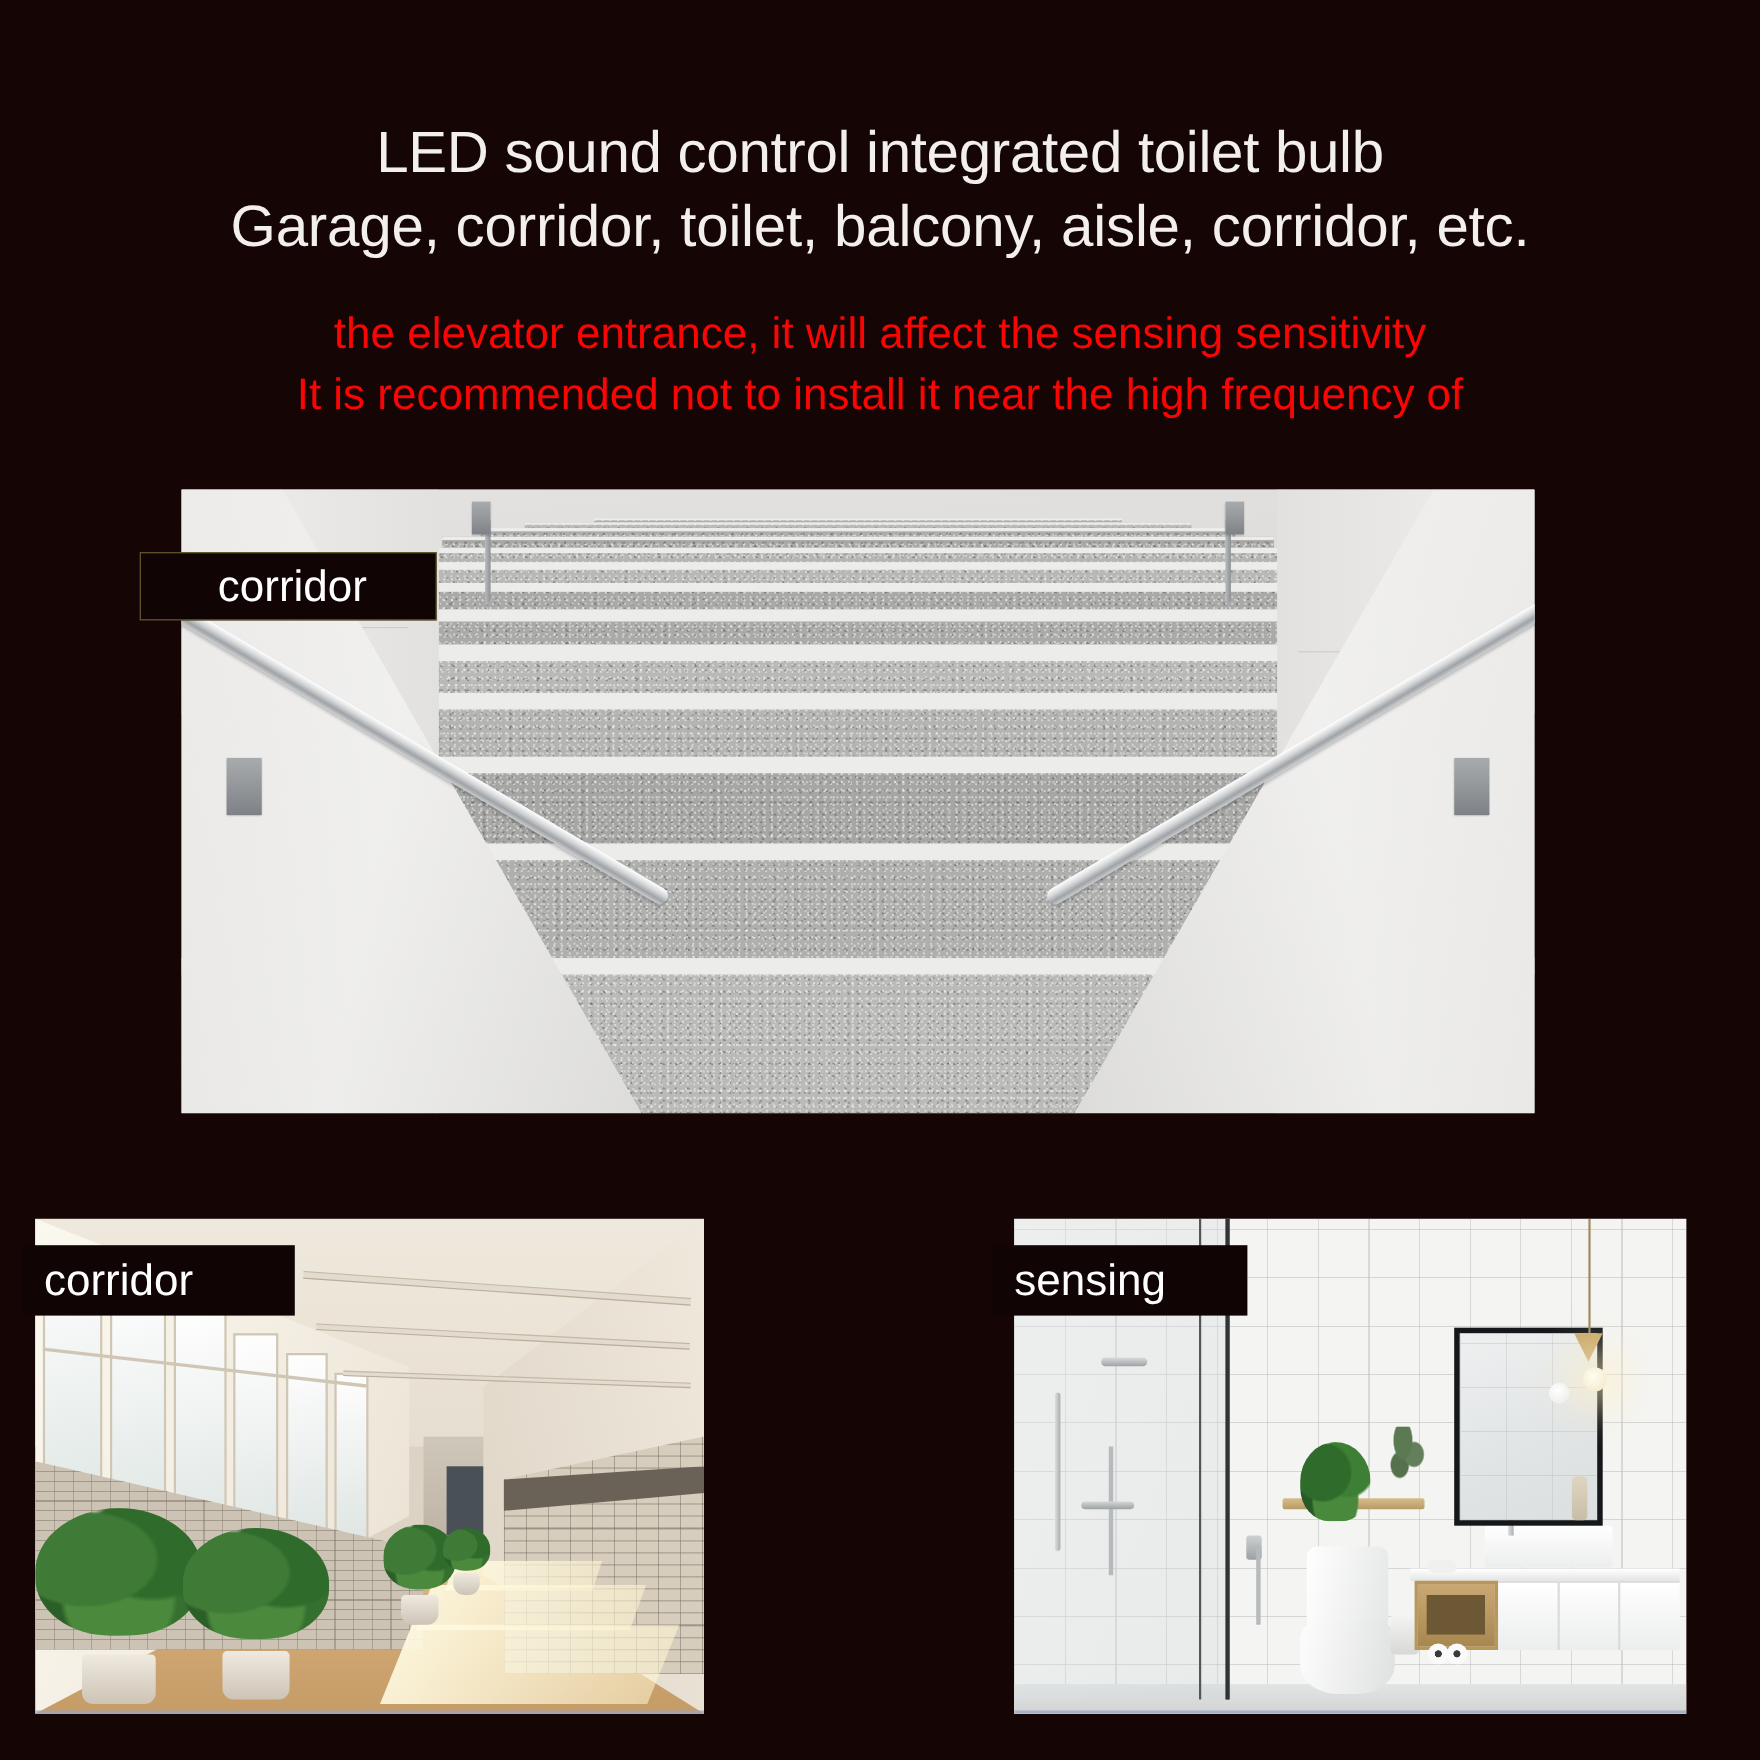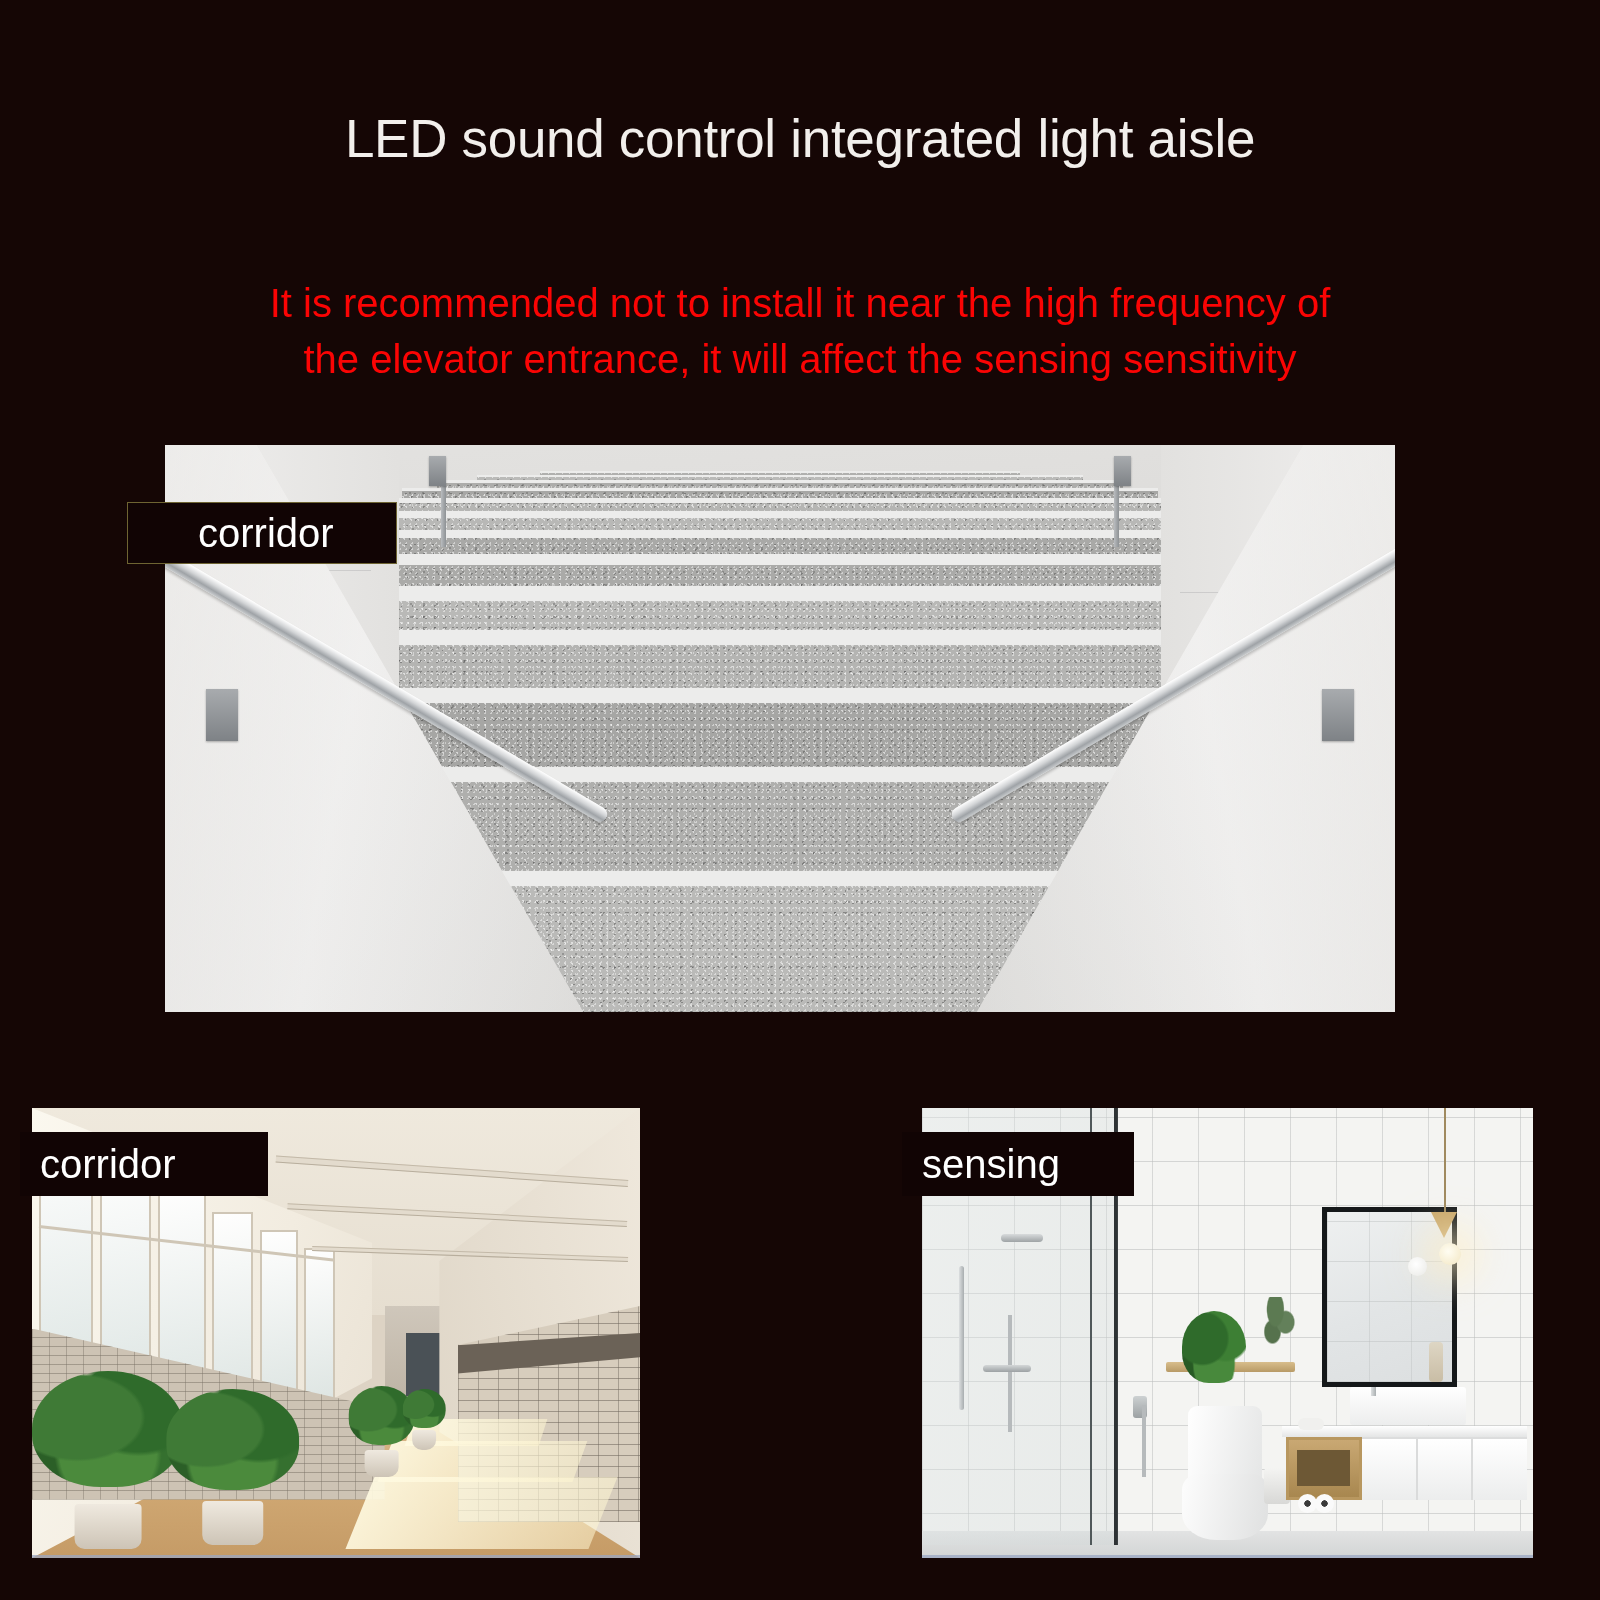--- a/index.html
+++ b/index.html
@@ -565,26 +565,27 @@
     position: absolute;
     left: 0; right: 0; bottom: 0; height: 3px;
     background: #9aa6c2;
     opacity: .75;
   }
 </style>
 </head>
 <body>
 
 <div class="headline">
-  <div class="headline-line1">LED sound control integrated light aisle</div>
+  <div class="headline-line1">LED sound control integrated toilet bulb</div>
+  <div class="headline-line2">Garage, corridor, toilet, balcony, aisle, corridor, etc.</div>
 </div>
 
 <div class="warning">
+  <div class="warning-line">the elevator entrance, it will affect the sensing sensitivity</div>
   <div class="warning-line">It is recommended not to install it near the high frequency of</div>
-  <div class="warning-line">the elevator entrance, it will affect the sensing sensitivity</div>
 </div>
 
 <div class="photo" id="stairs-photo">
   <div class="stairs-scene">
 
     <div class="st-backwall"></div>
 
     <div class="steps" id="steps-host">
         <div class="step" style="left: 375.15px; width: 479.7px; top: 25.515px; height: 4.19259px; background: rgb(176, 176, 174);">
           <div class="riser"></div>

